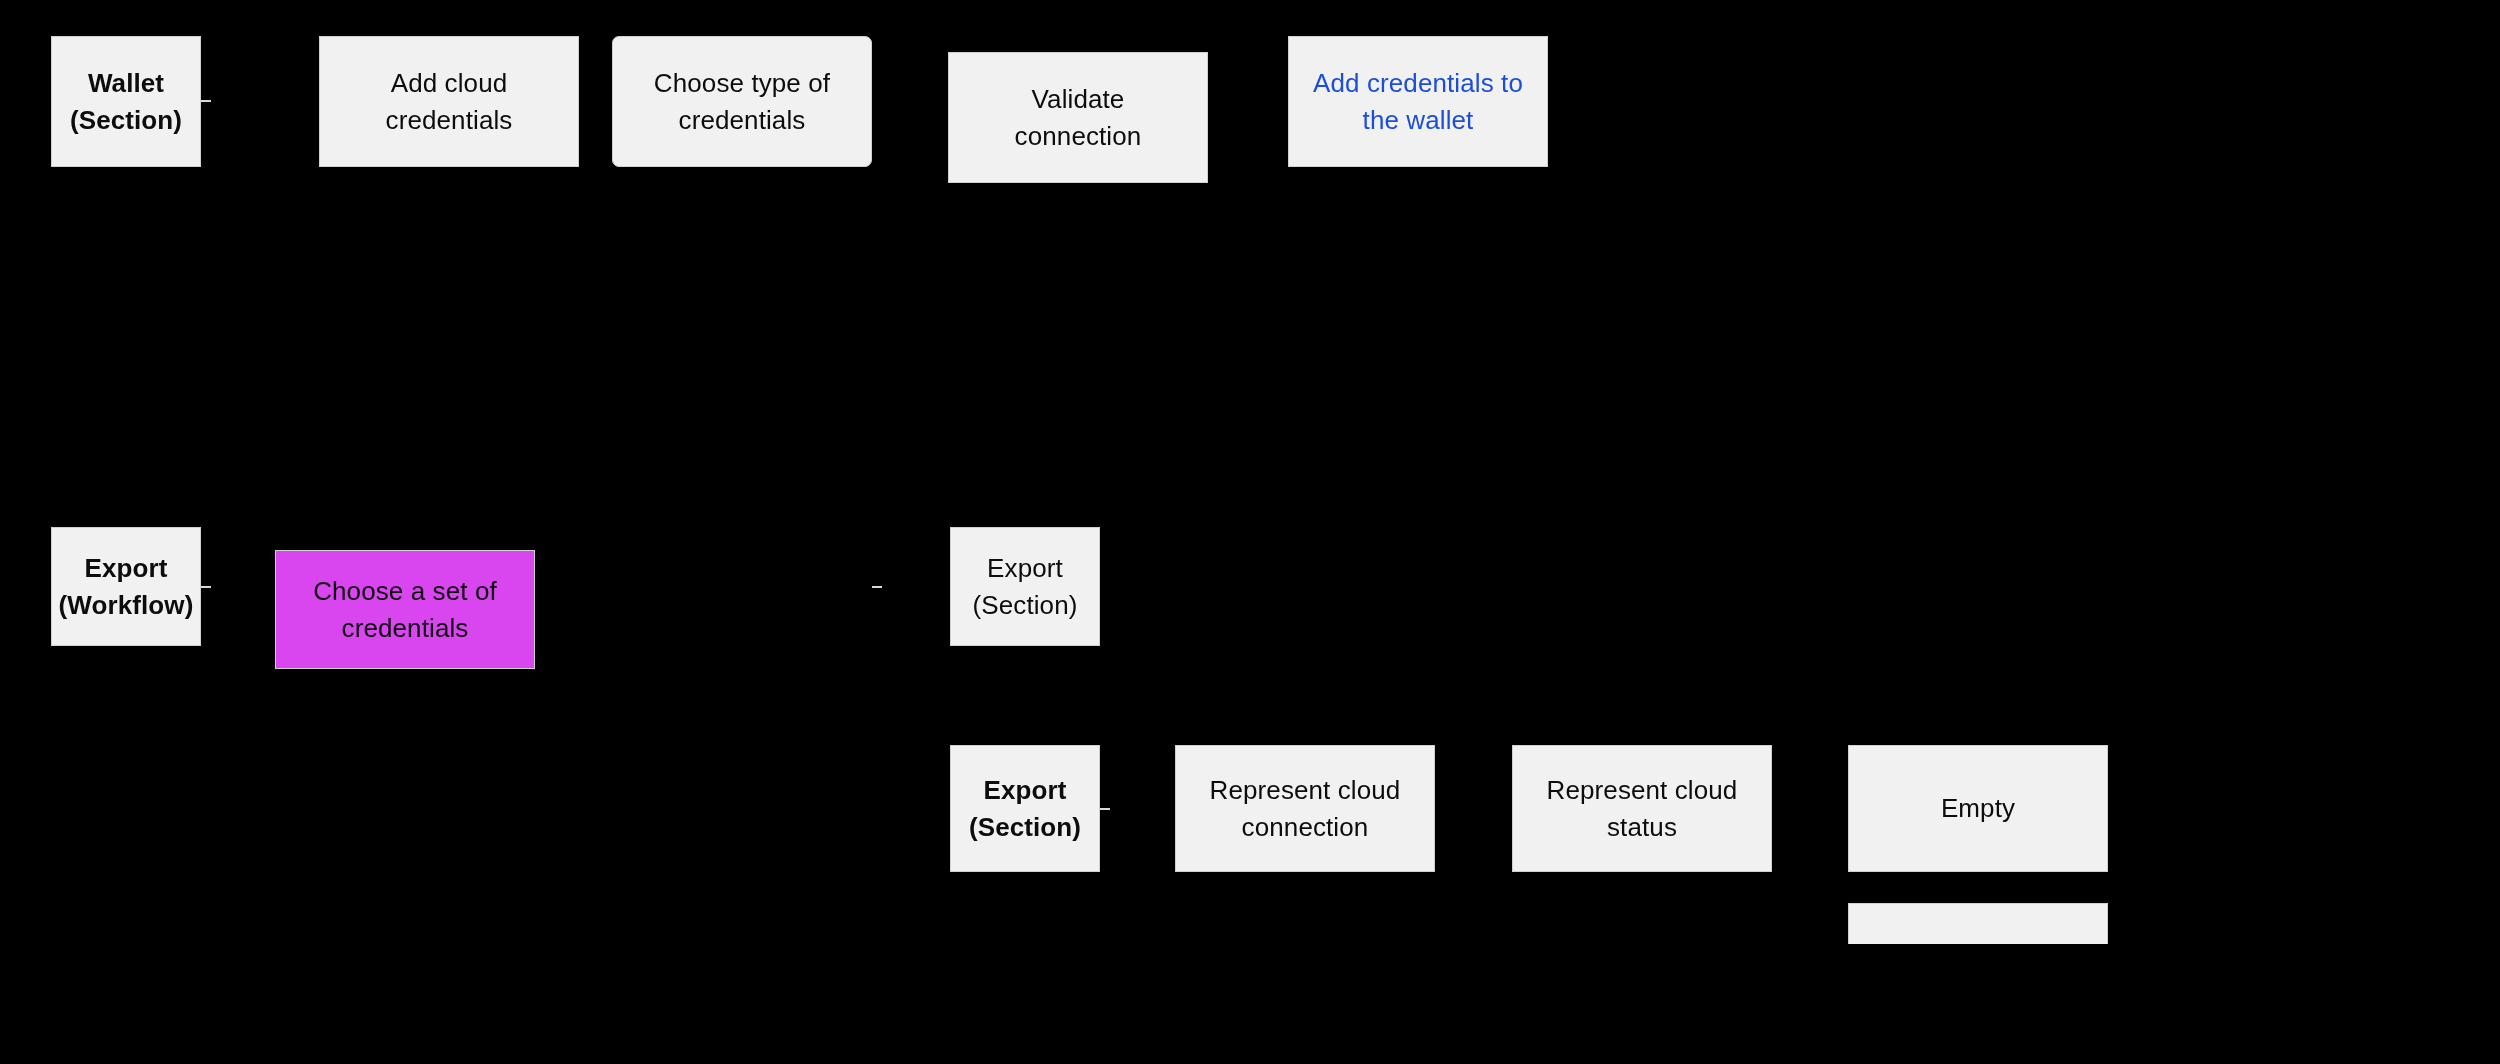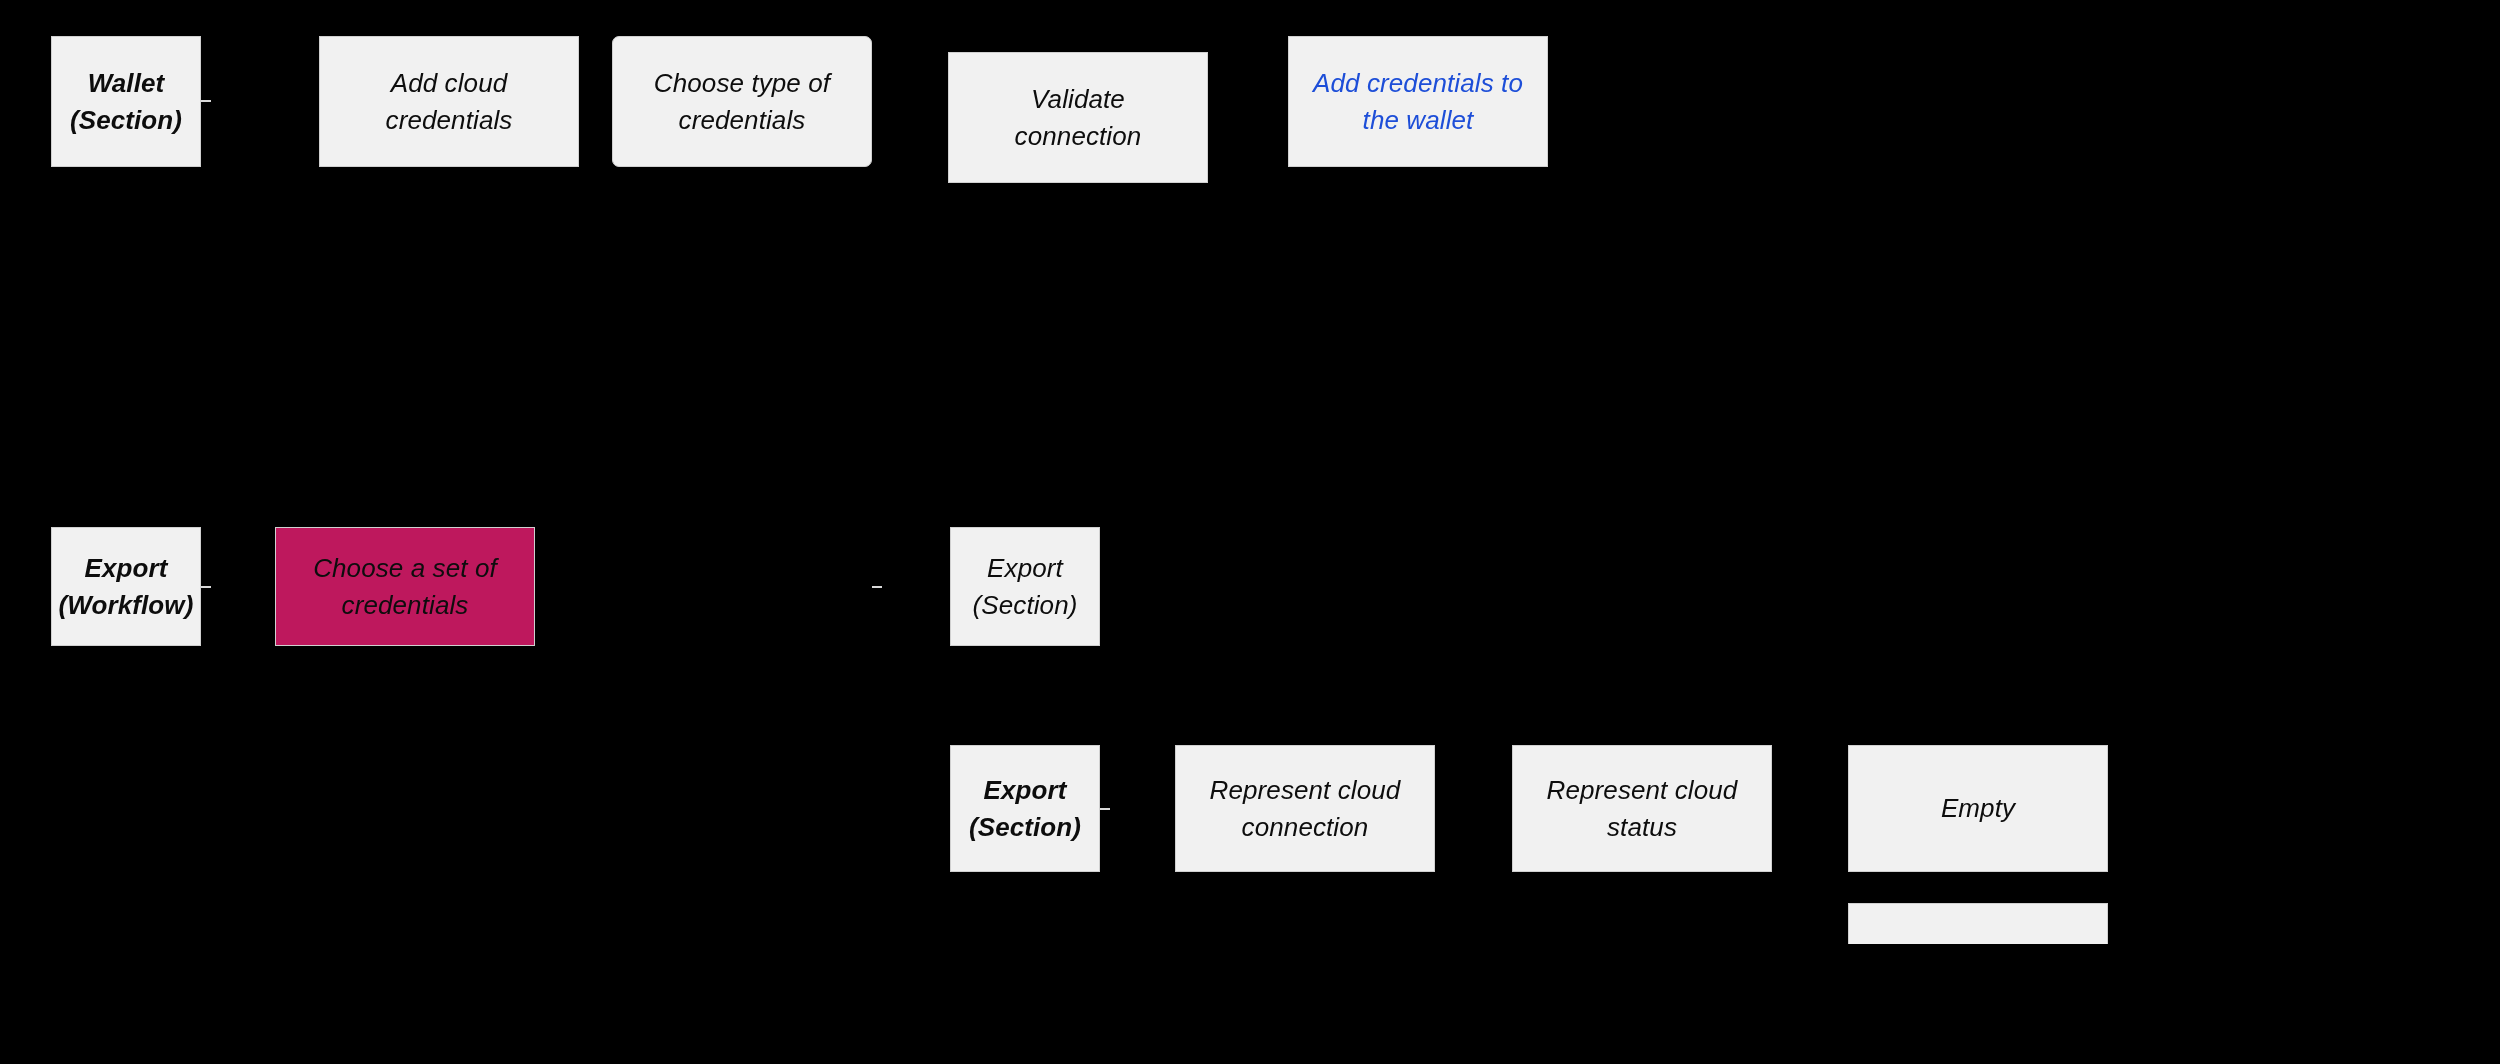--- a/index.html
+++ b/index.html
@@ -11,21 +11,20 @@
   body {
     font-family: "Liberation Sans", "DejaVu Sans", sans-serif;
     -webkit-font-smoothing: antialiased;
   }
   #canvas {
     position: relative;
     width: 2500px;
     height: 944px;
     background: #000000;
     overflow: hidden;
-    font-style: italic;
   }
   .node {
     position: absolute;
     box-sizing: border-box;
     background: #f1f1f1;
     border: 1px solid #d0d0d0;
     display: flex;
     align-items: center;
     justify-content: center;
     text-align: center;
@@ -57,21 +56,21 @@
 (Section)</div>
     <div class="node" style="left: 275px; top: 36px; width: 260px; height: 131px; background: rgb(241, 241, 241); color: rgb(13, 13, 13); margin-left: 44px;">Add cloud credentials</div>
     <div class="node" style="left: 612px; top: 36px; width: 260px; height: 131px; background: rgb(241, 241, 241); color: rgb(13, 13, 13); border-radius: 7px;">Choose type of
 credentials</div>
     <div class="node" style="left: 948px; top: 52px; width: 260px; height: 131px; background: rgb(241, 241, 241); color: rgb(13, 13, 13);">Validate
 connection</div>
     <div class="node" style="left: 1288px; top: 36px; width: 260px; height: 131px; background: rgb(241, 241, 241); color: #1d4ed8;">Add credentials to
 the wallet</div>
     <div class="node bold" style="left: 51px; top: 527px; width: 150px; height: 119px; background: rgb(241, 241, 241); color: rgb(13, 13, 13);">Export
 (Workflow)</div>
-    <div class="node" style="left: 275px; top: 527px; width: 260px; height: 119px; background: #be185d; color: rgb(13, 13, 13);">Choose a set of
+    <div class="node" style="left: 275px; top: 550px; width: 260px; height: 119px; background: #d946ef; color: rgb(13, 13, 13);">Choose a set of
 credentials</div>
     <div class="node" style="left: 950px; top: 527px; width: 150px; height: 119px; background: rgb(241, 241, 241); color: rgb(13, 13, 13);">Export
 (Section)</div>
     <div class="node bold" style="left: 950px; top: 745px; width: 150px; height: 127px; background: rgb(241, 241, 241); color: rgb(13, 13, 13);">Export
 (Section)</div>
     <div class="node" style="left: 1175px; top: 745px; width: 260px; height: 127px; background: rgb(241, 241, 241); color: rgb(13, 13, 13);">Represent cloud
 connection</div>
     <div class="node" style="left: 1512px; top: 745px; width: 260px; height: 127px; background: rgb(241, 241, 241); color: rgb(13, 13, 13);">Represent cloud
 status</div>
     <div class="node" style="left: 1848px; top: 745px; width: 260px; height: 127px; background: rgb(241, 241, 241); color: rgb(13, 13, 13);">Empty</div>

